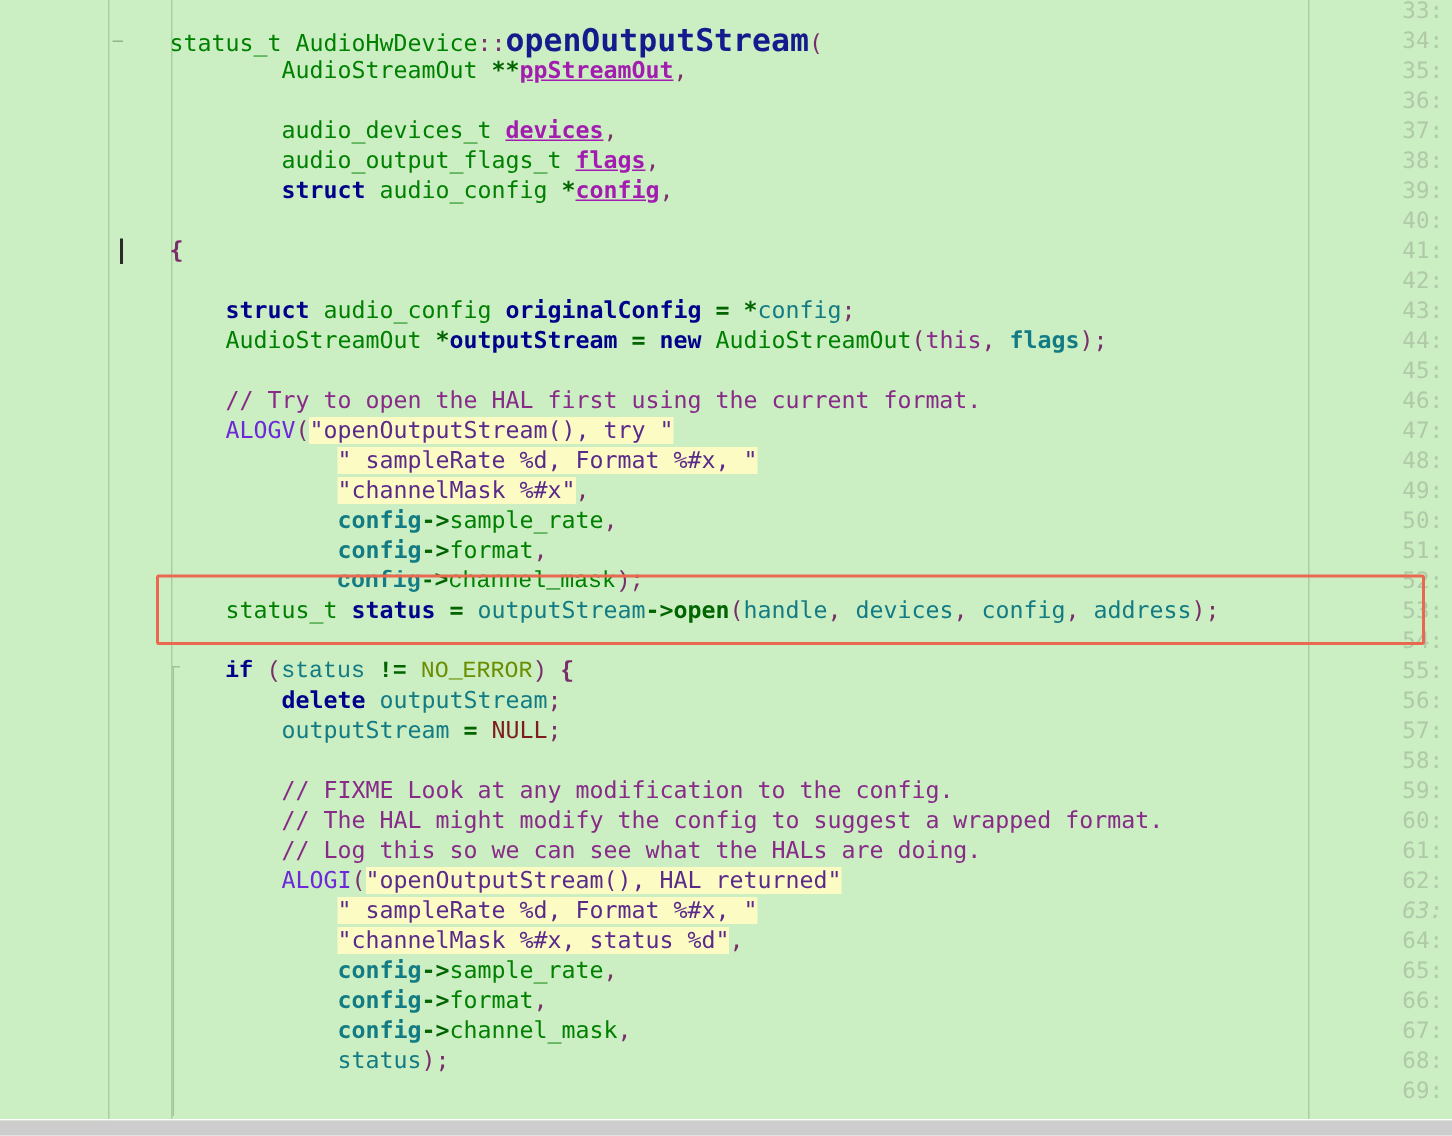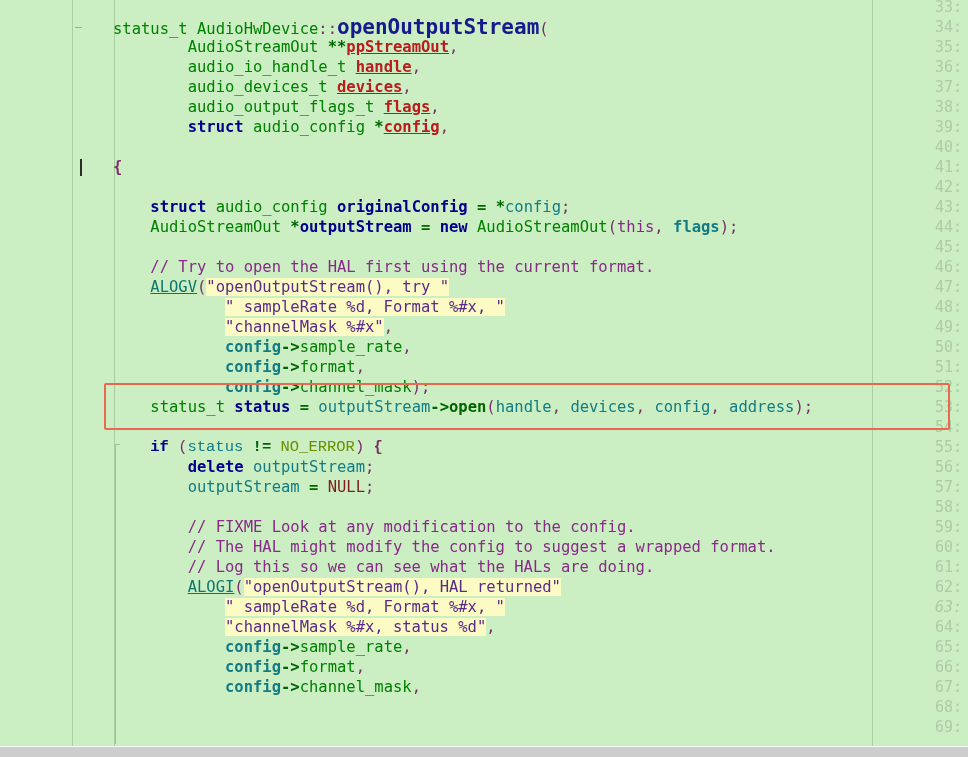--- a/index.html
+++ b/index.html
@@ -88,28 +88,28 @@
   }
   .line .ind { visibility: hidden; }
 
   
   .t-type    { color: #008000; }
   .t-kw      { color: #00008b; font-weight: bold; }
   .t-fnbig   { color: #151b8d; font-weight: bold; font-size: 21px; }
   .t-var     { color: #127b83; }
   .t-varb    { color: #127b83; font-weight: bold; }
   .t-memb    { color: #008000; }
-  .t-decl    { color: #b91c1c; font-weight: bold; text-decoration: underline; text-align: right; }
+  .t-decl    { color: #a21caf; font-weight: bold; text-decoration: underline; text-align: right; }
   .t-punct   { color: #7a2d6b; }
   .t-op      { color: #006400; font-weight: bold; }
   .t-comment { color: #882a88; }
   .t-str     { color: #5a2a8a; background: #fdfbc4; }
   .t-const   { color: #7f1d1d; }
   .t-constg  { color: #6b8e00; }
-  .t-plain   { color: #0f766e; text-decoration: underline; }
+  .t-plain   { color: #6d28d9; }
   .t-darkg   { color: #006400; font-weight: bold; }
   .t-brace   { color: #7a2d6b; font-weight: bold; }
 
   
   .ruler {
     position: absolute;
     top: 0;
     width: 1px; height: 747px;
     background: #a9cfa1;
   }
@@ -198,21 +198,20 @@
   <div class="fold-guide-tick" style="left:115px; top:444px;"></div>
 
   <div class="ruler" style="left:872px;"></div>
 
   <div class="code">
 
     <div class="line" style="top:17px; left:79px;"><span class="t-type">status_t</span> <span class="t-type">AudioHwDevice</span><span class="t-punct">::</span><span class="t-fnbig">openOutputStream</span><span class="t-punct">(</span></div>
 
     <div class="line" style="top:37px; left:79px;">        <span class="t-type">AudioStreamOut</span> <span class="t-op">**</span><span class="t-decl">ppStreamOut</span><span class="t-punct">,</span></div>
 
-    <div class="line" style="top:57px; left:79px;">        <span class="t-type">audio_io_handle_t</span> <span class="t-decl">handle</span><span class="t-punct">,</span></div>
 
     <div class="line" style="top:77px; left:79px;">        <span class="t-type">audio_devices_t</span> <span class="t-decl">devices</span><span class="t-punct">,</span></div>
 
     <div class="line" style="top:97px; left:79px;">        <span class="t-type">audio_output_flags_t</span> <span class="t-decl">flags</span><span class="t-punct">,</span></div>
 
     <div class="line" style="top:117px; left:79px;">        <span class="t-kw">struct</span> <span class="t-type">audio_config</span> <span class="t-op">*</span><span class="t-decl">config</span><span class="t-punct">,</span></div>
 
 
     <div class="line" style="top:157px; left:79px;"><span class="t-brace">{</span></div>
 
@@ -225,21 +224,21 @@
     <div class="line" style="top:277px; left:79px;">    <span class="t-plain">ALOGV</span><span class="t-punct">(</span><span class="t-str">"openOutputStream(), try "</span></div>
 
     <div class="line" style="top:297px; left:79px;"><span class="ind">            </span><span class="t-str">" sampleRate %d, Format %#x, "</span></div>
 
     <div class="line" style="top:317px; left:79px;"><span class="ind">            </span><span class="t-str">"channelMask %#x"</span><span class="t-punct">,</span></div>
 
     <div class="line" style="top:337px; left:79px;"><span class="ind">            </span><span class="t-varb">config</span><span class="t-op">-&gt;</span><span class="t-memb">sample_rate</span><span class="t-punct">,</span></div>
 
     <div class="line" style="top:357px; left:79px;"><span class="ind">            </span><span class="t-varb">config</span><span class="t-op">-&gt;</span><span class="t-memb">format</span><span class="t-punct">,</span></div>
 
-    <div class="line" style="top:377px; left:79px;"><span class="ind">            </span><span class="t-varb">config</span><span class="t-op">-&gt;</span><span class="t-memb">channel_mask</span><span class="t-punct">);</span></div>
+    <div class="line" style="top:377px; left:79px;font-family:Liberation Mono, monospace;"><span class="ind">            </span><span class="t-varb">config</span><span class="t-op">-&gt;</span><span class="t-memb">channel_mask</span><span class="t-punct">);</span></div>
 
     <div class="line" style="top:397px; left:79px;">    <span class="t-type">status_t</span> <span class="t-kw">status</span> <span class="t-op">=</span> <span class="t-var">outputStream</span><span class="t-op">-&gt;</span><span class="t-darkg">open</span><span class="t-punct">(</span><span class="t-var">handle</span><span class="t-punct">,</span> <span class="t-var">devices</span><span class="t-punct">,</span> <span class="t-var">config</span><span class="t-punct">,</span> <span class="t-var">address</span><span class="t-punct">);</span></div>
 
     <div class="line" style="top:437px; left:79px;font-family:Liberation Mono, monospace;">    <span class="t-kw">if</span> <span class="t-punct">(</span><span class="t-var">status</span> <span class="t-op">!=</span> <span class="t-constg">NO_ERROR</span><span class="t-punct">)</span> <span class="t-brace">{</span></div>
 
     <div class="line" style="top:457px; left:79px;">        <span class="t-kw">delete</span> <span class="t-var">outputStream</span><span class="t-punct">;</span></div>
 
     <div class="line" style="top:477px; left:79px;">        <span class="t-var">outputStream</span> <span class="t-op">=</span> <span class="t-const">NULL</span><span class="t-punct">;</span></div>
 
     <div class="line" style="top:517px; left:79px;">        <span class="t-comment">// FIXME Look at any modification to the config.</span></div>
@@ -253,20 +252,21 @@
     <div class="line" style="top:597px; left:79px;"><span class="ind">            </span><span class="t-str">" sampleRate %d, Format %#x, "</span></div>
 
     <div class="line" style="top:617px; left:79px;"><span class="ind">            </span><span class="t-str">"channelMask %#x, status %d"</span><span class="t-punct">,</span></div>
 
     <div class="line" style="top:637px; left:79px;"><span class="ind">            </span><span class="t-varb">config</span><span class="t-op">-&gt;</span><span class="t-memb">sample_rate</span><span class="t-punct">,</span></div>
 
     <div class="line" style="top:657px; left:79px;"><span class="ind">            </span><span class="t-varb">config</span><span class="t-op">-&gt;</span><span class="t-memb">format</span><span class="t-punct">,</span></div>
 
     <div class="line" style="top:677px; left:79px;"><span class="ind">            </span><span class="t-varb">config</span><span class="t-op">-&gt;</span><span class="t-memb">channel_mask</span><span class="t-punct">,</span></div>
 
+    <div class="line" style="top:697px; left:79px;"><span class="ind">            </span><span class="t-var">status</span><span class="t-punct">);</span></div>
 
   </div>
 
   <div class="caret" style="left:80px; top:159px;"></div>
 
   <div class="redbox" style="left:104px; top:383px; width:846px; height:47px;"></div>
 
   <div class="hscroll-sep"></div>
 </div>
 

